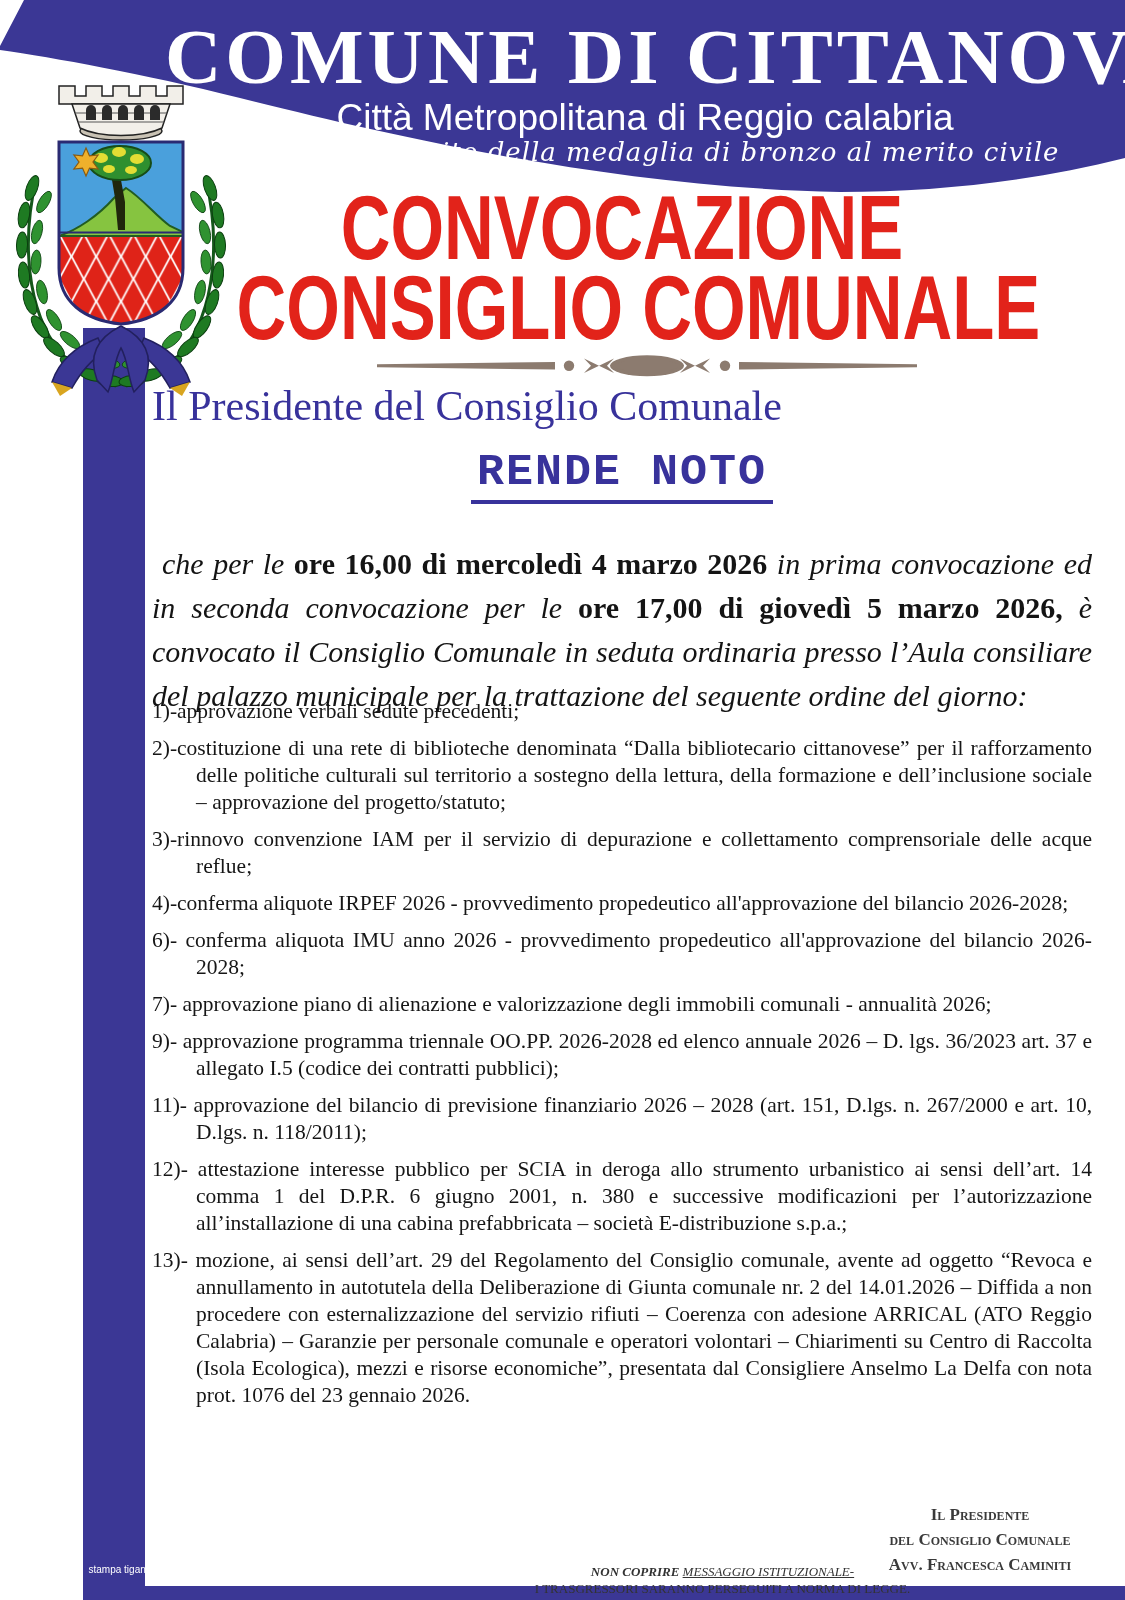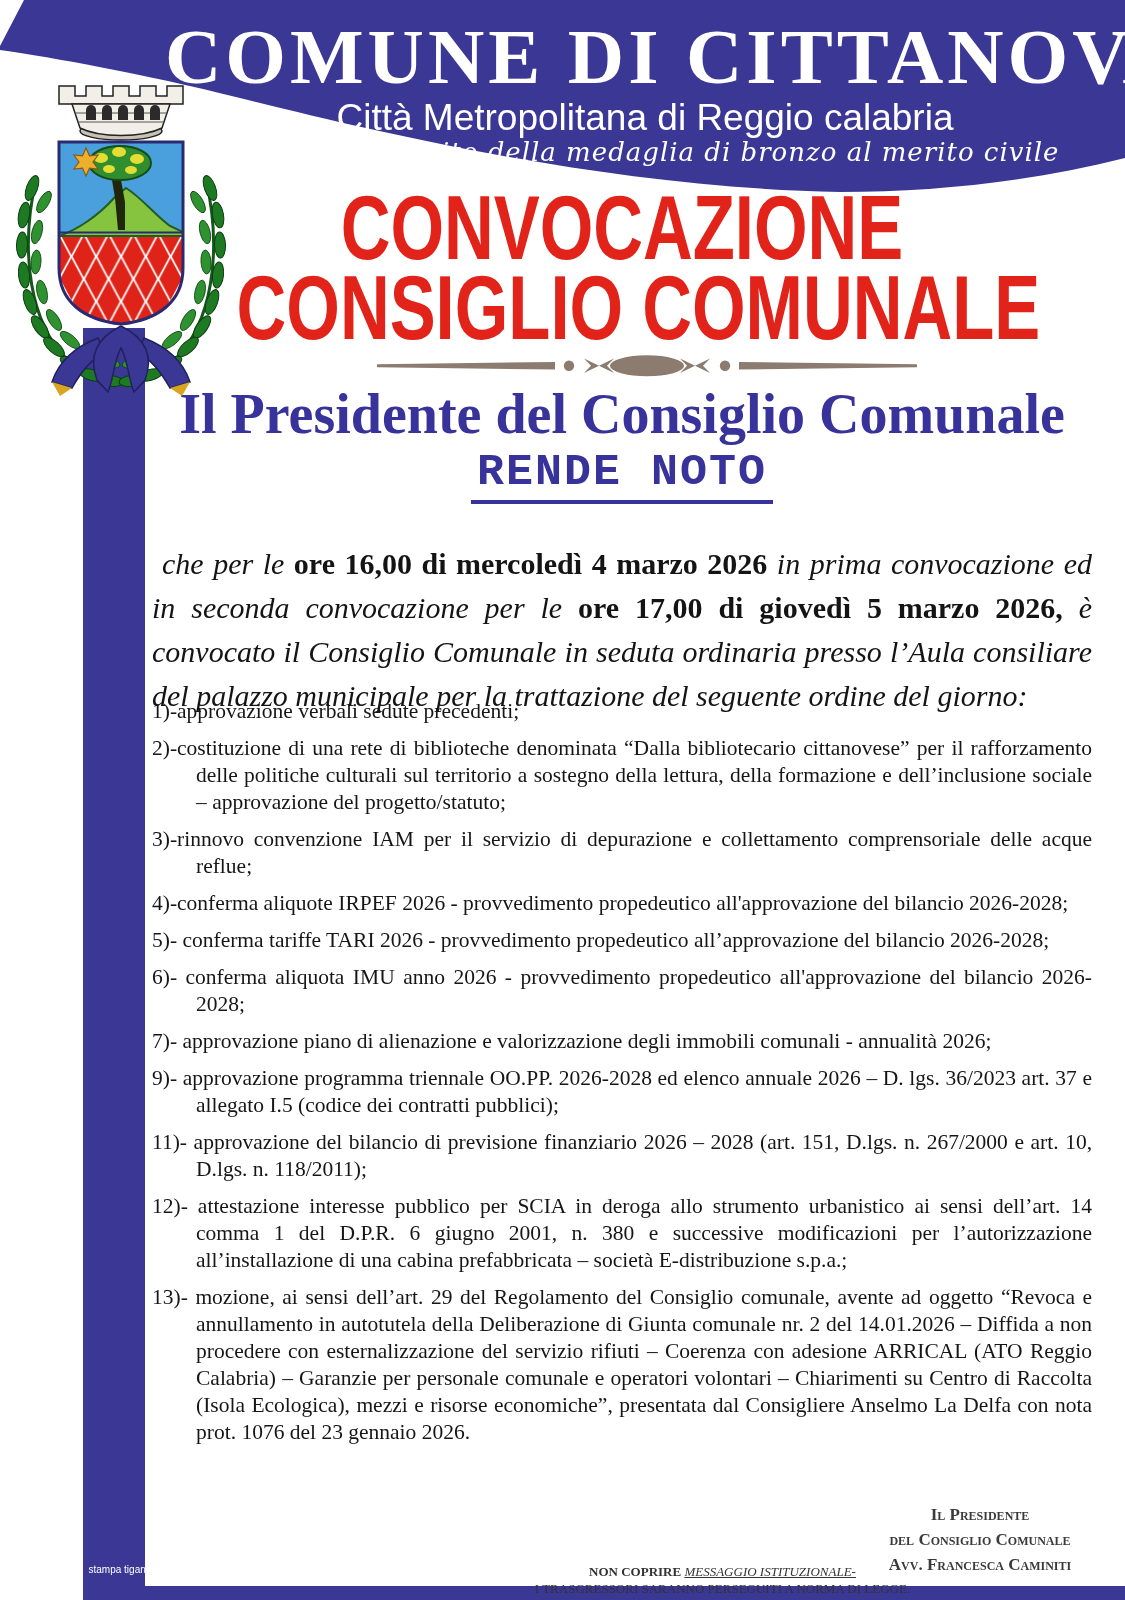--- a/index.html
+++ b/index.html
@@ -19,42 +19,42 @@
   .vbar{position:absolute;left:83px;top:328px;width:62px;height:1272px;z-index:2;}
   .hbar{position:absolute;left:145px;top:1586px;width:980px;height:14px;z-index:2;}
   .printer{position:absolute;left:80px;top:1564px;width:68px;z-index:5;color:#fff;
            font-family:"Liberation Sans",sans-serif;font-size:10px;text-align:right;white-space:nowrap;}
   
   .notice-title{position:absolute;left:152px;top:188px;width:940px;text-align:center;z-index:3;
                 font-family:"Liberation Sans",sans-serif;font-weight:bold;color:#e2231a;}
   .notice-line{transform:scale(0.82,1.08);transform-origin:50% 50%;font-size:84px;line-height:80px;white-space:nowrap;}
   
   .divider{position:absolute;left:377px;top:352px;z-index:3;}
-  .presenter{position:absolute;left:152px;top:382px;width:940px;text-align:center;z-index:3;
-             font-weight:bold;font-size:56px;color:#38329b;white-space:nowrap;}
+  .presenter{position:absolute;left:152px;top:382px;width:940px;text-align:left;z-index:3;
+             font-weight:normal;font-size:42px;color:#38329b;white-space:nowrap;}
   .announce-wrap{position:absolute;left:152px;top:447px;width:940px;text-align:center;z-index:3;font-family:Liberation Mono, monospace;}
   .announce{display:inline-block;font-weight:bold;font-size:45px;letter-spacing:2px;color:#38329b;
             border-bottom:4px solid #38329b;padding:0 6px 2px 6px;white-space:nowrap;}
   
   .intro{position:absolute;left:152px;top:512px;width:940px;z-index:3;font-style:italic;
          font-size:30px;line-height:44px;text-align:justify;text-indent:10px;color:#141414;}
   .intro b{font-style:normal;font-weight:bold;
            text-decoration-thickness:2.5px;text-underline-offset:5px;}
   
   .agenda{position:absolute;left:152px;top:698px;width:940px;z-index:3;font-size:21.5px;
           line-height:27px;color:#161616;}
   .agenda .item{padding-left:44px;text-indent:-44px;text-align:justify;margin-bottom:10px;hyphens:none;}
   
   .place-date{position:absolute;left:152px;top:1546px;z-index:3;font-weight:bold;font-size:20px;
               font-variant:small-caps;color:#222;white-space:nowrap;}
   .signature{position:absolute;left:830px;top:1502px;width:300px;z-index:3;text-align:center;
              font-weight:bold;font-variant:small-caps;font-size:17px;line-height:25px;color:#3a3a3a;}
   .legal{position:absolute;left:430px;top:1563px;width:585px;z-index:3;text-align:center;
          font-size:13px;line-height:17px;color:#333;}
-  .legal .nb{font-weight:bold;}
+  .legal .nb{font-weight:bold;font-style:italic;}
   .legal .ni{font-style:italic;text-decoration:underline;}
 </style>
 </head>
 <body>
 
 <div class="page">
 
   <svg class="banner-svg" width="1125" height="200" viewBox="0 0 1125 200">
     <path d="M24,0 H1125 V158 C1030,182 935,192 840,192 C620,188 400,138 240,98 C140,73 55,58 0,50 L0,46 Z" fill="#3b3795"></path>
   </svg>
@@ -197,21 +197,20 @@
     <span class="announce">RENDE NOTO</span>
   </div>
 
   <p class="intro"><span>che per le</span> <b>ore 16,00 di mercoledì 4 marzo 2026</b> <span>in prima convocazione ed in seconda convocazione per le</span> <b>ore 17,00 di giovedì 5 marzo 2026,</b> <span>è convocato il Consiglio Comunale in seduta ordinaria presso l’Aula consiliare del palazzo municipale per la trattazione del seguente ordine del giorno:</span></p>
 
   <div class="agenda">
     <div class="item"><span>1)-</span><span>approvazione verbali sedute precedenti;</span></div>
     <div class="item"><span>2)-</span><span>costituzione di una rete di biblioteche denominata “Dalla bibliotecario cittanovese” per il rafforzamento delle politiche culturali sul territorio a sostegno della lettura, della formazione e dell’inclusione sociale – approvazione del progetto/statuto;</span></div>
     <div class="item"><span>3)-</span><span>rinnovo convenzione IAM per il servizio di depurazione e collettamento comprensoriale delle acque reflue;</span></div>
     <div class="item"><span>4)-</span><span>conferma aliquote IRPEF 2026 - provvedimento propedeutico all'approvazione del bilancio 2026-2028;</span></div>
-    <div class="item"><span>5)- </span><span>conferma tariffe TARI 2026 - provvedimento propedeutico all’approvazione del bilancio 2026-2028;</span></div>
     <div class="item"><span>6)- </span><span>conferma aliquota IMU anno 2026 - provvedimento propedeutico all'approvazione del bilancio 2026-2028;</span></div>
     <div class="item"><span>7)- </span><span>approvazione piano di alienazione e valorizzazione degli immobili comunali - annualità 2026;</span></div>
     <div class="item"><span>9)- </span><span>approvazione programma triennale OO.PP. 2026-2028 ed elenco annuale 2026 – D. lgs. 36/2023 art. 37 e allegato I.5 (codice dei contratti pubblici);</span></div>
     <div class="item"><span>11)- </span><span>approvazione del bilancio di previsione finanziario 2026 – 2028 (art. 151, D.lgs. n. 267/2000 e art. 10, D.lgs. n. 118/2011);</span></div>
     <div class="item"><span>12)- </span><span>attestazione interesse pubblico per SCIA in deroga allo strumento urbanistico ai sensi dell’art. 14 comma 1 del D.P.R. 6 giugno 2001, n. 380 e successive modificazioni per l’autorizzazione all’installazione di una cabina prefabbricata – società E-distribuzione s.p.a.;</span></div>
     <div class="item"><span>13)- </span><span>mozione, ai sensi dell’art. 29 del Regolamento del Consiglio comunale, avente ad oggetto “Revoca e annullamento in autotutela della Deliberazione di Giunta comunale nr. 2 del 14.01.2026 – Diffida a non procedere con esternalizzazione del servizio rifiuti – Coerenza con adesione ARRICAL (ATO Reggio Calabria) – Garanzie per personale comunale e operatori volontari – Chiarimenti su Centro di Raccolta (Isola Ecologica), mezzi e risorse economiche”, presentata dal Consigliere Anselmo La Delfa con nota prot. 1076 del 23 gennaio 2026.</span></div>
   </div>
 
 
   <div class="signature">

